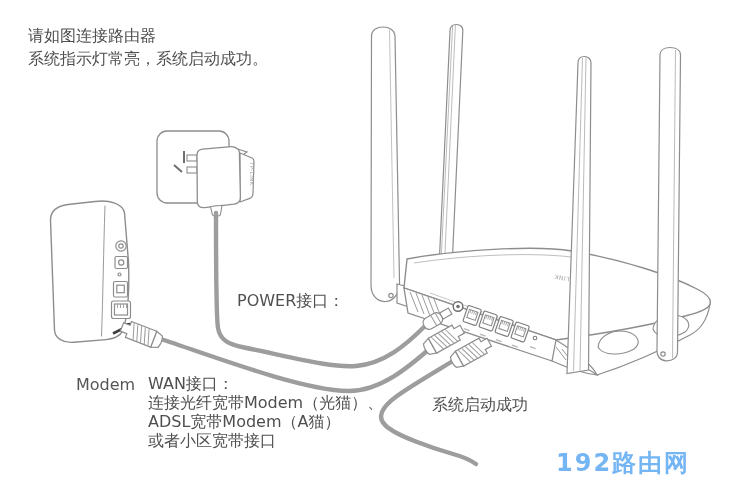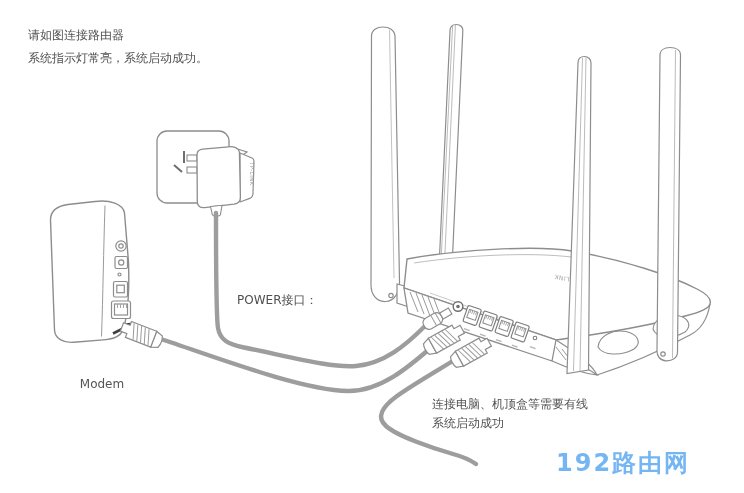--- a/index.html
+++ b/index.html
@@ -1,19 +1,19 @@
 <!DOCTYPE html>
 <html><head>
 <meta charset="utf-8">
 <style>
   html,body{margin:0;padding:0;background:#fff;}
   .page{position:relative;width:744px;height:493px;background:#ffffff;overflow:hidden;
         font-family:"DejaVu Sans",sans-serif;}
   .art{position:absolute;left:0;top:0;}
-  .txt{position:absolute;color:#4f4f4f;font-size:12px;line-height:19px;white-space:nowrap;}
+  .txt{position:absolute;color:#4f4f4f;font-size:16px;line-height:19px;white-space:nowrap;}
   .intro{line-height:23px;}
   .modem-label{width:52px;text-align:center;color:#555;}
   .watermark{position:absolute;left:556px;top:447px;color:#74b5f4;font-size:24px;
              font-weight:800;letter-spacing:2px;white-space:nowrap;}
 </style>
 </head>
 <body>
 
 <div class="page">
 
@@ -184,23 +184,28 @@
 
   <div class="txt intro" style="left:28px;top:24px;">
     <div>请如图连接路由器</div>
     <div>系统指示灯常亮，系统启动成功。</div>
   </div>
 
   <div class="txt" style="left:237px;top:291px;">
     <div>POWER接口：</div>
   </div>
 
+  <div class="txt" style="left:148px;top:374px;">
+    <div>WAN接口：</div>
+    <div>连接光纤宽带Modem（光猫）、</div>
+    <div>ADSL宽带Modem（A猫）</div>
+    <div>或者小区宽带接口</div>
+  </div>
 
   <div class="txt" style="left:432px;top:395px;">
-    <div>连接电脑、机顶盒等需要有线</div>
     <div>系统启动成功</div>
   </div>
 
   <div class="txt modem-label" style="left:76px;top:345px;margin-top:30px;">Modem</div>
 
   <div class="watermark">192路由网</div>
 
 </div>
 
 </body></html>

